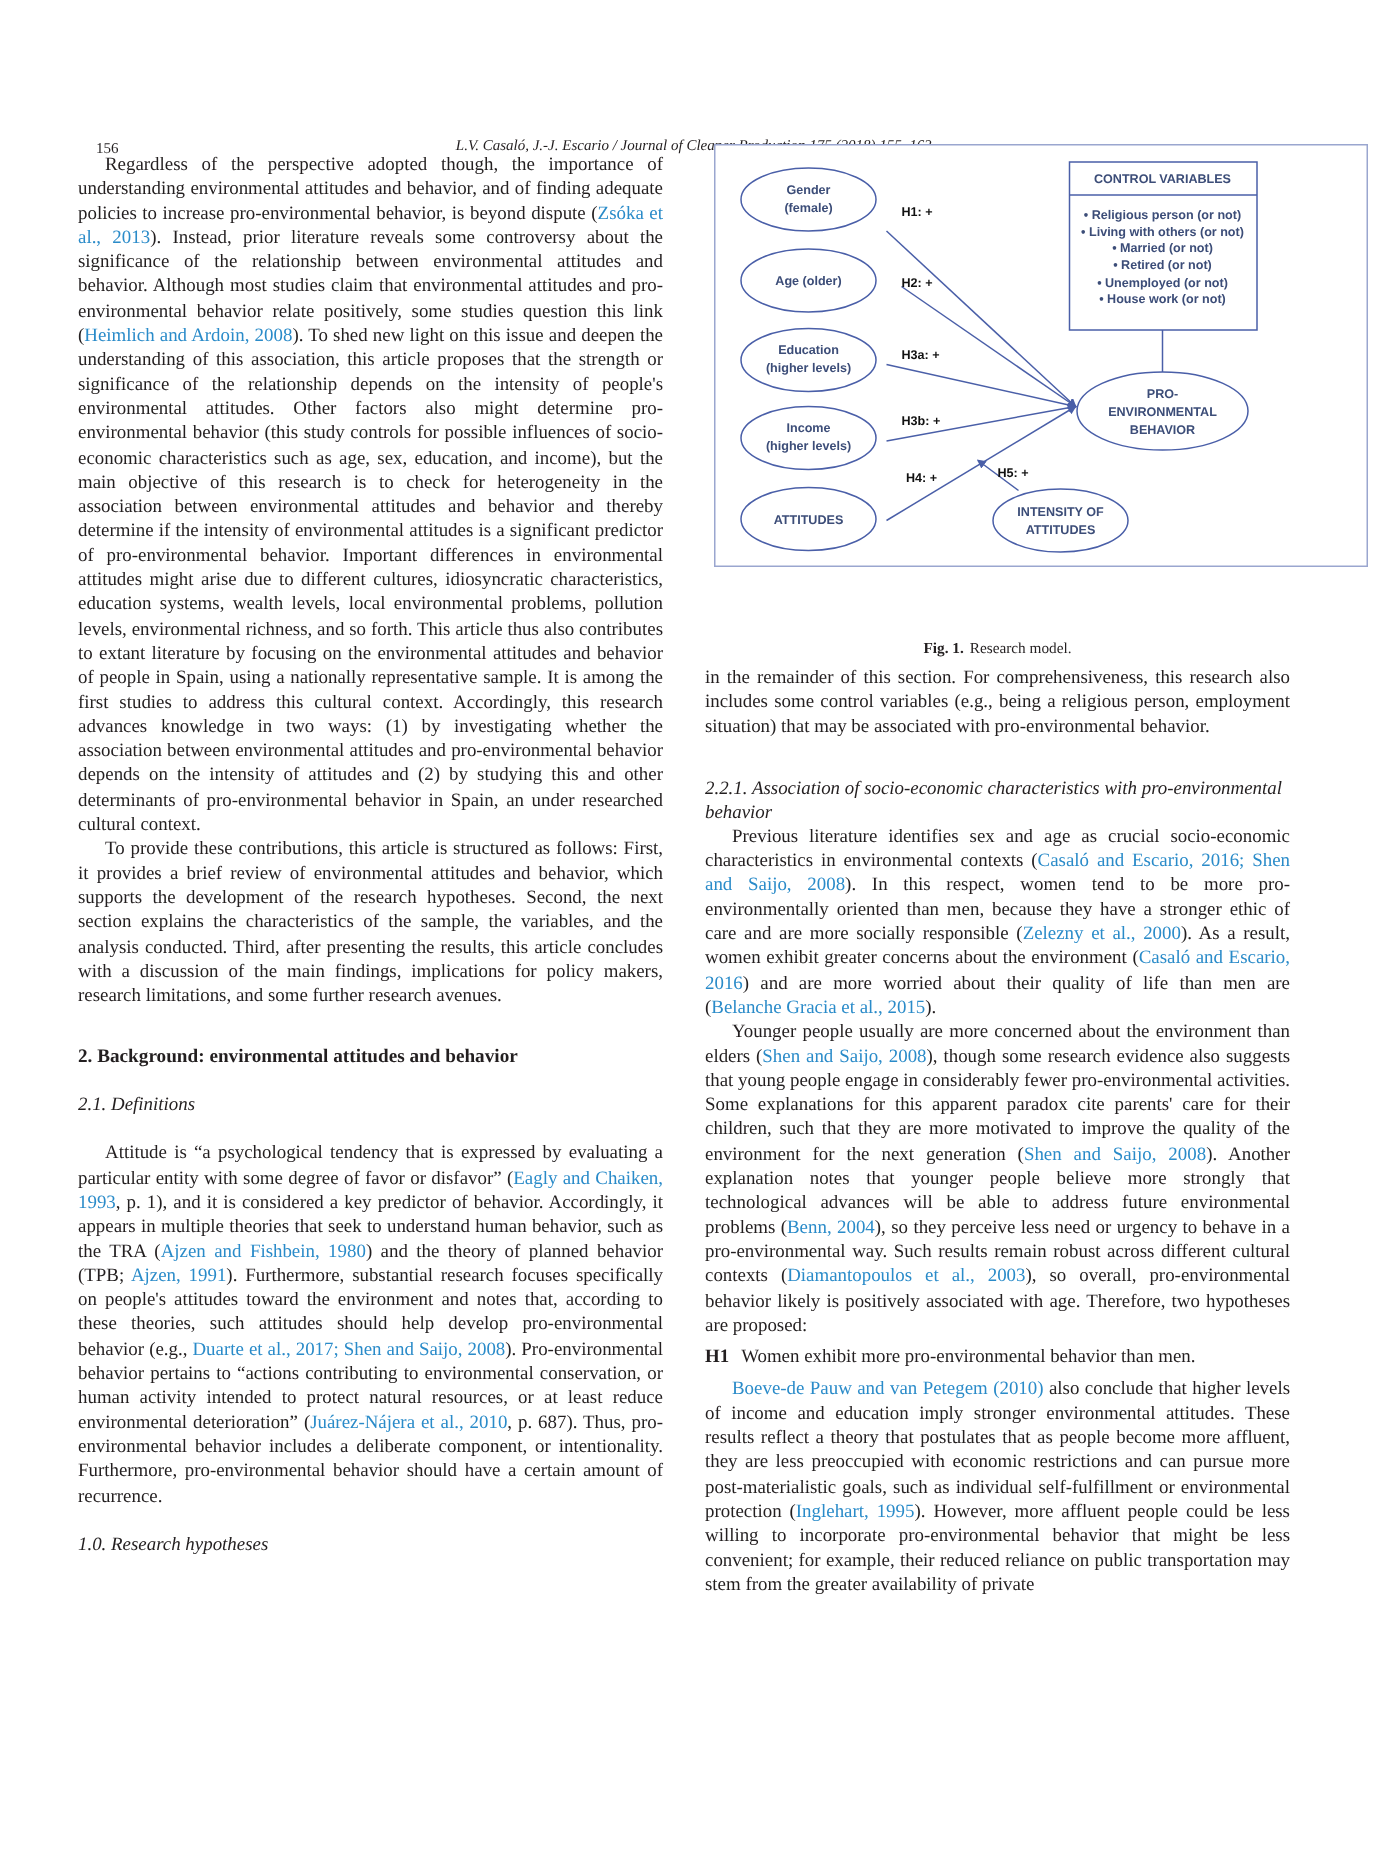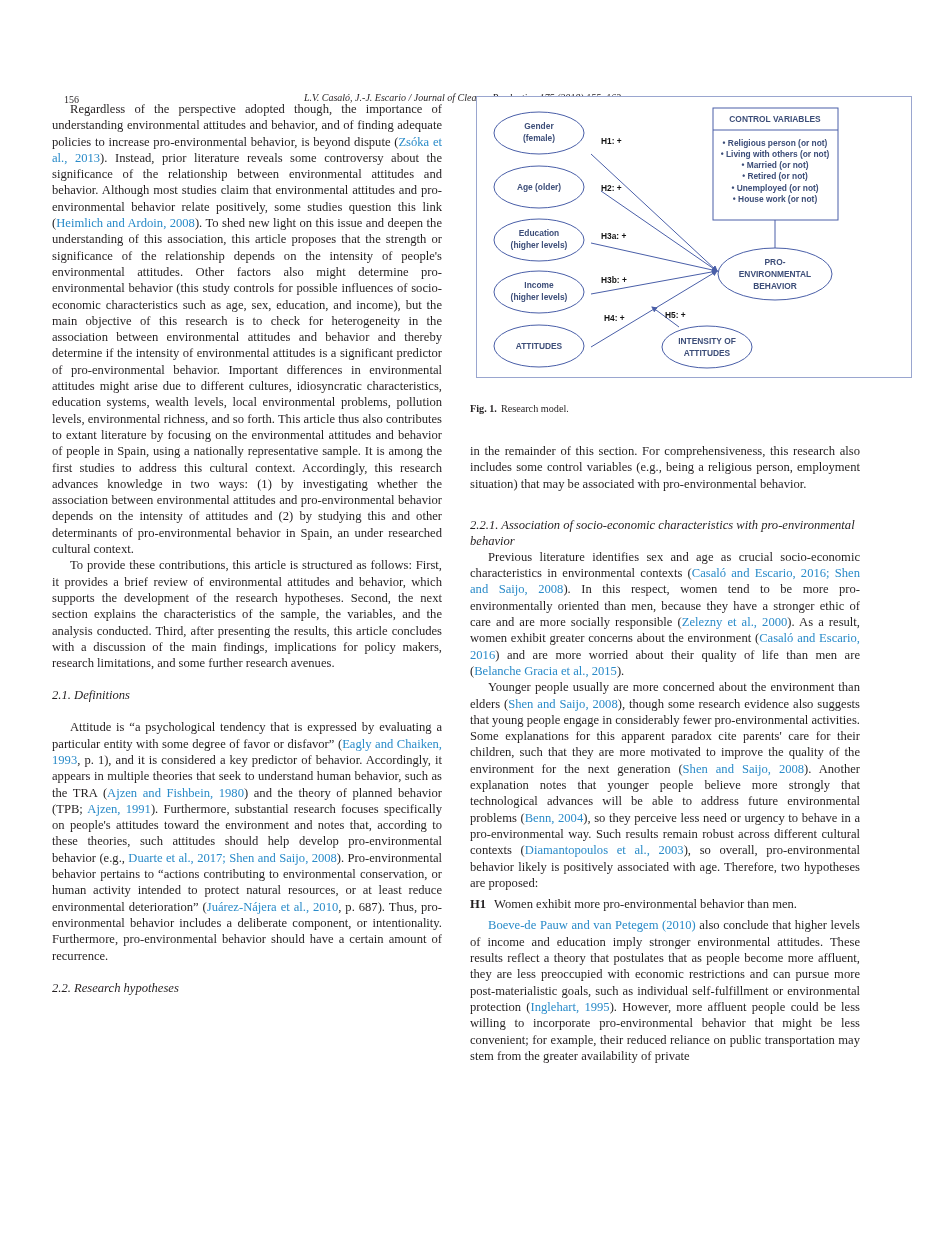--- a/index.html
+++ b/index.html
@@ -18,45 +18,46 @@
   p.noindent { text-indent: 0; }
   a, .cite { color: #2a8bc9; text-decoration: none; }
   h2.sec { font-size: 12.8px; font-weight: bold; margin: 25px 0 0 0; line-height: 16px; }
   h3.sub { font-size: 12.6px; font-style: italic; font-weight: normal; margin: 16px 0 16px 0; line-height: 16px; }
   h4.subsub { font-size: 12.6px; font-style: italic; font-weight: normal; margin: 0; line-height: 16px; text-align: left; }
   .hyp { text-indent: 0; margin: 5px 0 5px 0; }
   .hyp b { margin-right: 8px; }
   .figure-box { position: absolute; left: 476px; top: 96px; width: 436px; height: 282px;
                 border: 1.5px solid #9aa6cf; box-sizing: border-box; background: #fff; }
   .figure-box svg { position: absolute; left: 0; top: 0; }
-  .fig-caption { position: absolute; left: 470px; width: 390px; top: 403px; text-align: left;
+  .fig-caption { position: absolute; left: 470px; width: 390px; top: 427px; text-align: center;
                  font-size: 10.2px; }
   .fig-caption b { margin-right: 4px; }
   .diag-text { font-family: "Liberation Sans", "DejaVu Sans", sans-serif; font-weight: bold;
                font-size: 8.4px; fill: #3c4d78; }
   .diag-hyp { font-family: "Liberation Sans", "DejaVu Sans", sans-serif; font-weight: bold;
               font-size: 8.4px; fill: #111; }
 </style>
 </head>
 <body>
 
 <div class="running-head">
   <span class="page-num">156</span>
   <span class="journal-ref">L.V. Casaló, J.-J. Escario / Journal of Cleaner Production 175 (2018) 155–163</span>
 </div>
 
 <div class="col col-left">
   <p><span>Regardless of the perspective adopted though, the importance of understanding environmental attitudes and behavior, and of finding adequate policies to increase pro-environmental behavior, is beyond dispute (</span><a href="#" class="cite">Zsóka et al., 2013</a><span>). Instead, prior literature re­veals some controversy about the significance of the relationship between environmental attitudes and behavior. Although most studies claim that environmental attitudes and pro-environmental behavior relate positively, some studies question this link (</span><a href="#" class="cite">Heimlich and Ardoin, 2008</a><span>). To shed new light on this issue and deepen the understanding of this association, this article proposes that the strength or significance of the relationship depends on the in­tensity of people's environmental attitudes. Other factors also might determine pro-environmental behavior (this study controls for possible influences of socio-economic characteristics such as age, sex, education, and income), but the main objective of this research is to check for heterogeneity in the association between environmental attitudes and behavior and thereby determine if the intensity of environmental attitudes is a significant predictor of pro-environmental behavior. Important differences in environ­mental attitudes might arise due to different cultures, idiosyncratic characteristics, education systems, wealth levels, local environ­mental problems, pollution levels, environmental richness, and so forth. This article thus also contributes to extant literature by focusing on the environmental attitudes and behavior of people in Spain, using a nationally representative sample. It is among the first studies to address this cultural context. Accordingly, this research advances knowledge in two ways: (1) by investigating whether the association between environmental attitudes and pro-environmental behavior depends on the intensity of attitudes and (2) by studying this and other determinants of pro-environmental behavior in Spain, an under researched cultural context.</span></p>
   <p>To provide these contributions, this article is structured as fol­lows: First, it provides a brief review of environmental attitudes and behavior, which supports the development of the research hypotheses. Second, the next section explains the characteristics of the sample, the variables, and the analysis conducted. Third, after presenting the results, this article concludes with a discussion of the main findings, implications for policy makers, research limita­tions, and some further research avenues.</p>
 
+  <h2 class="sec">2. Background: environmental attitudes and behavior</h2>
   <h3 class="sub">2.1. Definitions</h3>
 
   <p><span>Attitude is “a psychological tendency that is expressed by evaluating a particular entity with some degree of favor or disfavor” (</span><a href="#" class="cite">Eagly and Chaiken, 1993</a><span>, p. 1), and it is considered a key predictor of behavior. Accordingly, it appears in multiple theories that seek to understand human behavior, such as the TRA (</span><a href="#" class="cite">Ajzen and Fishbein, 1980</a><span>) and the theory of planned behavior (TPB; </span><a href="#" class="cite">Ajzen, 1991</a><span>). Furthermore, substantial research focuses specifically on people's attitudes toward the environment and notes that, according to these theories, such attitudes should help develop pro-environmental behavior (e.g., </span><a href="#" class="cite">Duarte et al., 2017; Shen and Saijo, 2008</a><span>). Pro-environmental behavior pertains to “actions contrib­uting to environmental conservation, or human activity intended to protect natural resources, or at least reduce environmental dete­rioration” (</span><a href="#" class="cite">Juárez-Nájera et al., 2010</a><span>, p. 687). Thus, pro-environmental behavior includes a deliberate component, or intentionality. Furthermore, pro-environmental behavior should have a certain amount of recurrence.</span></p>
 
-  <h3 class="sub">2.2. Research hypotheses</h3>
+  <h3 class="sub">1.0. Research hypotheses</h3>
 </div>
 
 <div class="figure-box">
   <svg width="376" height="282" viewBox="0 0 376 282">
     <defs>
       <marker id="arr" markerWidth="6" markerHeight="6" refX="5" refY="3" orient="auto" markerUnits="userSpaceOnUse">
         <path d="M0,0 L6,3 L0,6 z" fill="#4a5fa8"></path>
       </marker>
     </defs>
 

